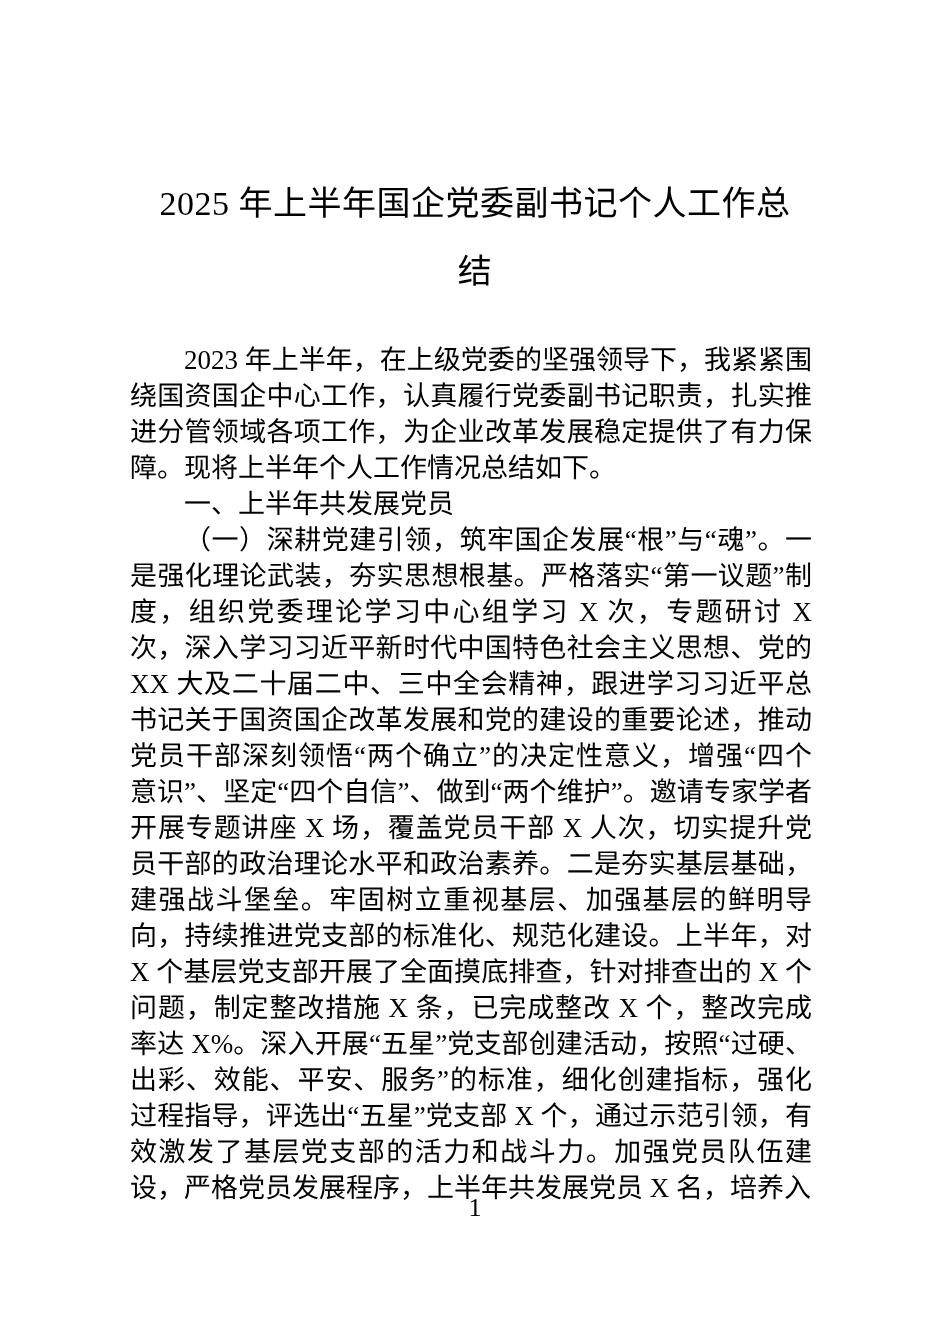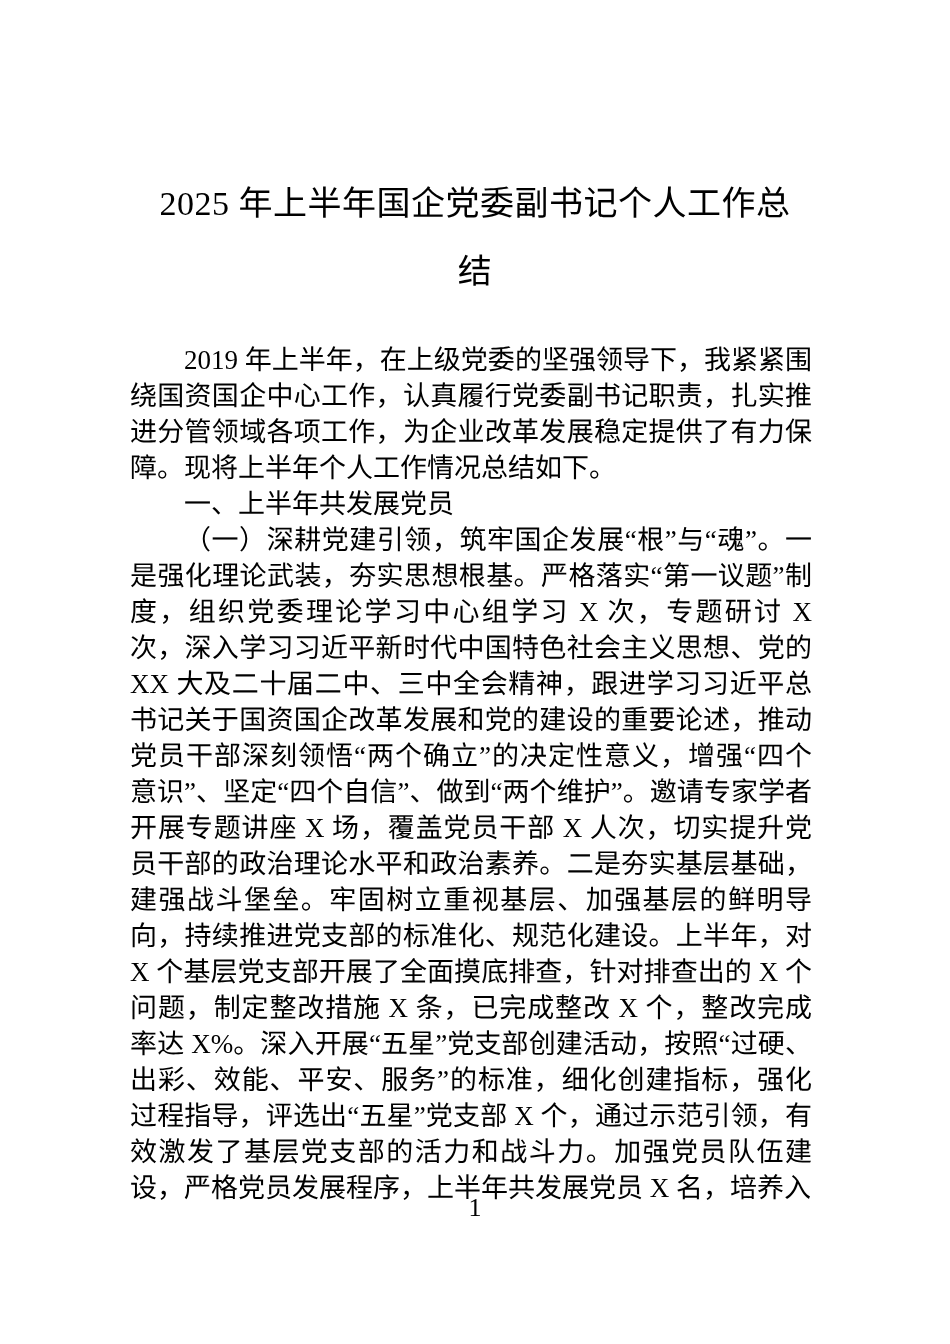--- a/index.html
+++ b/index.html
@@ -54,20 +54,20 @@
 <body>
 
 <div class="page">
 
   <div class="doc-title">
     <div>2025 年上半年国企党委副书记个人工作总</div>
     <div>结</div>
   </div>
 
   <div class="doc-body">
-    <p class="para">2019 年上半年，在上级党委的坚强领导下，我紧紧围绕国资国企中心工作，认真履行党委副书记职责，扎实推进分管领域各项工作，为企业改革发展稳定提供了有力保障。现将上半年个人工作情况总结如下。</p>
+    <p class="para">2023 年上半年，在上级党委的坚强领导下，我紧紧围绕国资国企中心工作，认真履行党委副书记职责，扎实推进分管领域各项工作，为企业改革发展稳定提供了有力保障。现将上半年个人工作情况总结如下。</p>
     <p class="para">一、上半年共发展党员</p>
     <p class="para">（一）深耕党建引领，筑牢国企发展“根”与“魂”。一是强化理论武装，夯实思想根基。严格落实“第一议题”制度，组织党委理论学习中心组学习 X 次，专题研讨 X 次，深入学习习近平新时代中国特色社会主义思想、党的 XX 大及二十届二中、三中全会精神，跟进学习习近平总书记关于国资国企改革发展和党的建设的重要论述，推动党员干部深刻领悟“两个确立”的决定性意义，增强“四个意识”、坚定“四个自信”、做到“两个维护”。邀请专家学者开展专题讲座 X 场，覆盖党员干部 X 人次，切实提升党员干部的政治理论水平和政治素养。二是夯实基层基础，建强战斗堡垒。牢固树立重视基层、加强基层的鲜明导向，持续推进党支部的标准化、规范化建设。上半年，对 X 个基层党支部开展了全面摸底排查，针对排查出的 X 个问题，制定整改措施 X 条，已完成整改 X 个，整改完成率达 X%。深入开展“五星”党支部创建活动，按照“过硬、出彩、效能、平安、服务”的标准，细化创建指标，强化过程指导，评选出“五星”党支部 X 个，通过示范引领，有效激发了基层党支部的活力和战斗力。加强党员队伍建设，严格党员发展程序，上半年共发展党员 X 名，培养入</p>
   </div>
 
   <div class="page-footer">1</div>
 
 </div>
 
 </body></html>

